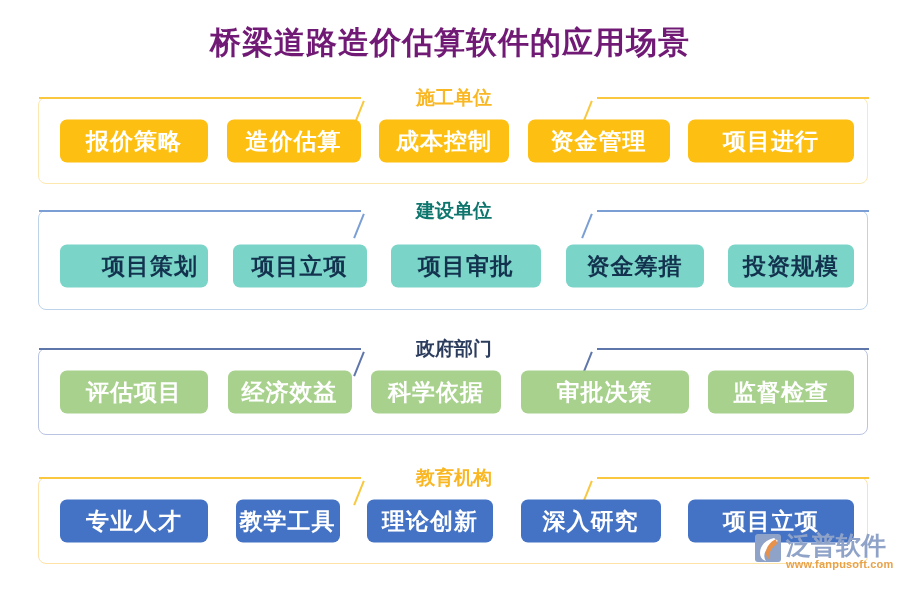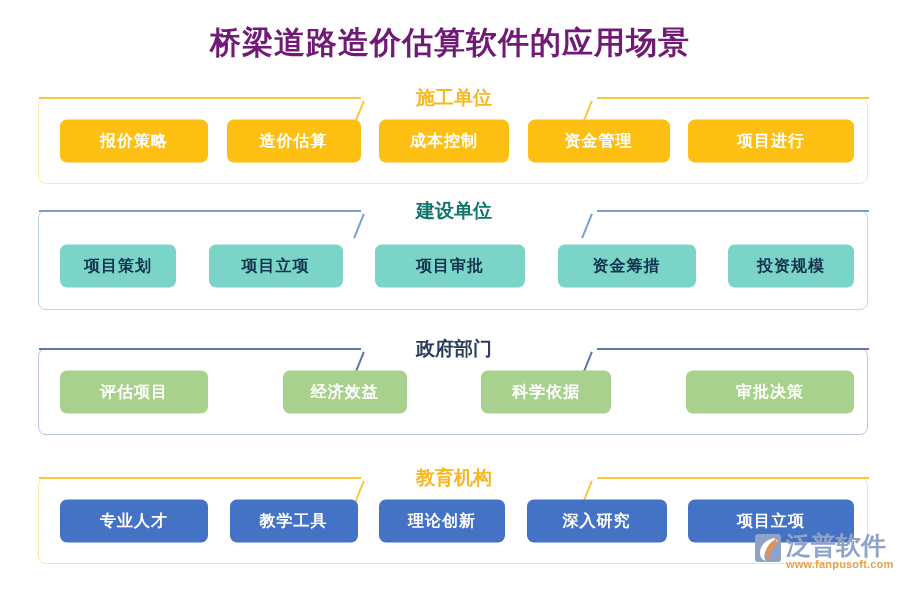--- a/index.html
+++ b/index.html
@@ -112,53 +112,53 @@
     justify-content: space-between;
   }
   .sec-2 .chips { top: 55px; transform: translateY(-50%); }
 
   .chip {
     height: 43px;
     display: flex;
     align-items: center;
     justify-content: center;
     border-radius: 7px;
-    font-size: 16px;
+    font-size: 23px;
     font-weight: bold;
     color: #ffffff;
     white-space: nowrap;
     letter-spacing: 1px;
   }
 
   .sec-1 .chip { background: #fdc012; }
   .sec-2 .chip { background: #7ad4c8; color: #13324e; }
   .sec-3 .chip { background: #a8d18d; }
   .sec-4 .chip { background: #4472c4; }
 
   
   .sec-1 .chip:nth-child(1) { width: 148px; }
   .sec-1 .chip:nth-child(2) { width: 134px; }
   .sec-1 .chip:nth-child(3) { width: 130px; }
   .sec-1 .chip:nth-child(4) { width: 142px; }
   .sec-1 .chip:nth-child(5) { width: 166px; }
 
-  .sec-2 .chip:nth-child(1) { width: 116px; }
+  .sec-2 .chip:nth-child(1) { width: 116px; padding-left: 32px; }
   .sec-2 .chip:nth-child(2) { width: 134px; }
   .sec-2 .chip:nth-child(3) { width: 150px; }
   .sec-2 .chip:nth-child(4) { width: 138px; }
   .sec-2 .chip:nth-child(5) { width: 126px; }
 
   .sec-3 .chip:nth-child(1) { width: 148px; }
   .sec-3 .chip:nth-child(2) { width: 124px; }
   .sec-3 .chip:nth-child(3) { width: 130px; }
   .sec-3 .chip:nth-child(4) { width: 168px; }
   .sec-3 .chip:nth-child(5) { width: 146px; }
 
   .sec-4 .chip:nth-child(1) { width: 148px; }
-  .sec-4 .chip:nth-child(2) { width: 128px; }
+  .sec-4 .chip:nth-child(2) { width: 104px; }
   .sec-4 .chip:nth-child(3) { width: 126px; }
   .sec-4 .chip:nth-child(4) { width: 140px; }
   .sec-4 .chip:nth-child(5) { width: 166px; }
 
   
   .logo {
     position: absolute;
     left: 752px;
     top: 532px;
     display: flex;
@@ -240,20 +240,21 @@
     <div class="section-header">
       <span class="section-label">政府部门</span>
     </div>
     <div class="slash left"></div>
     <div class="slash right"></div>
     <div class="chips">
       <div class="chip">评估项目</div>
       <div class="chip">经济效益</div>
       <div class="chip">科学依据</div>
       <div class="chip">审批决策</div>
+      <div class="chip">监督检查</div>
     </div>
   <div style="position: absolute; top: -1px; left: 0px; width: 322px; height: 1.5px; background: rgb(95, 118, 171);"></div>
       <div style="position: absolute; top: -1px; left: 558px; width: 272px; height: 1.5px; background: rgb(95, 118, 171);"></div>
     </div>
 
   <div class="section sec-4">
     <div class="border-mask m1"></div>
     <div class="section-header">
       <span class="section-label">教育机构</span>
     </div>

